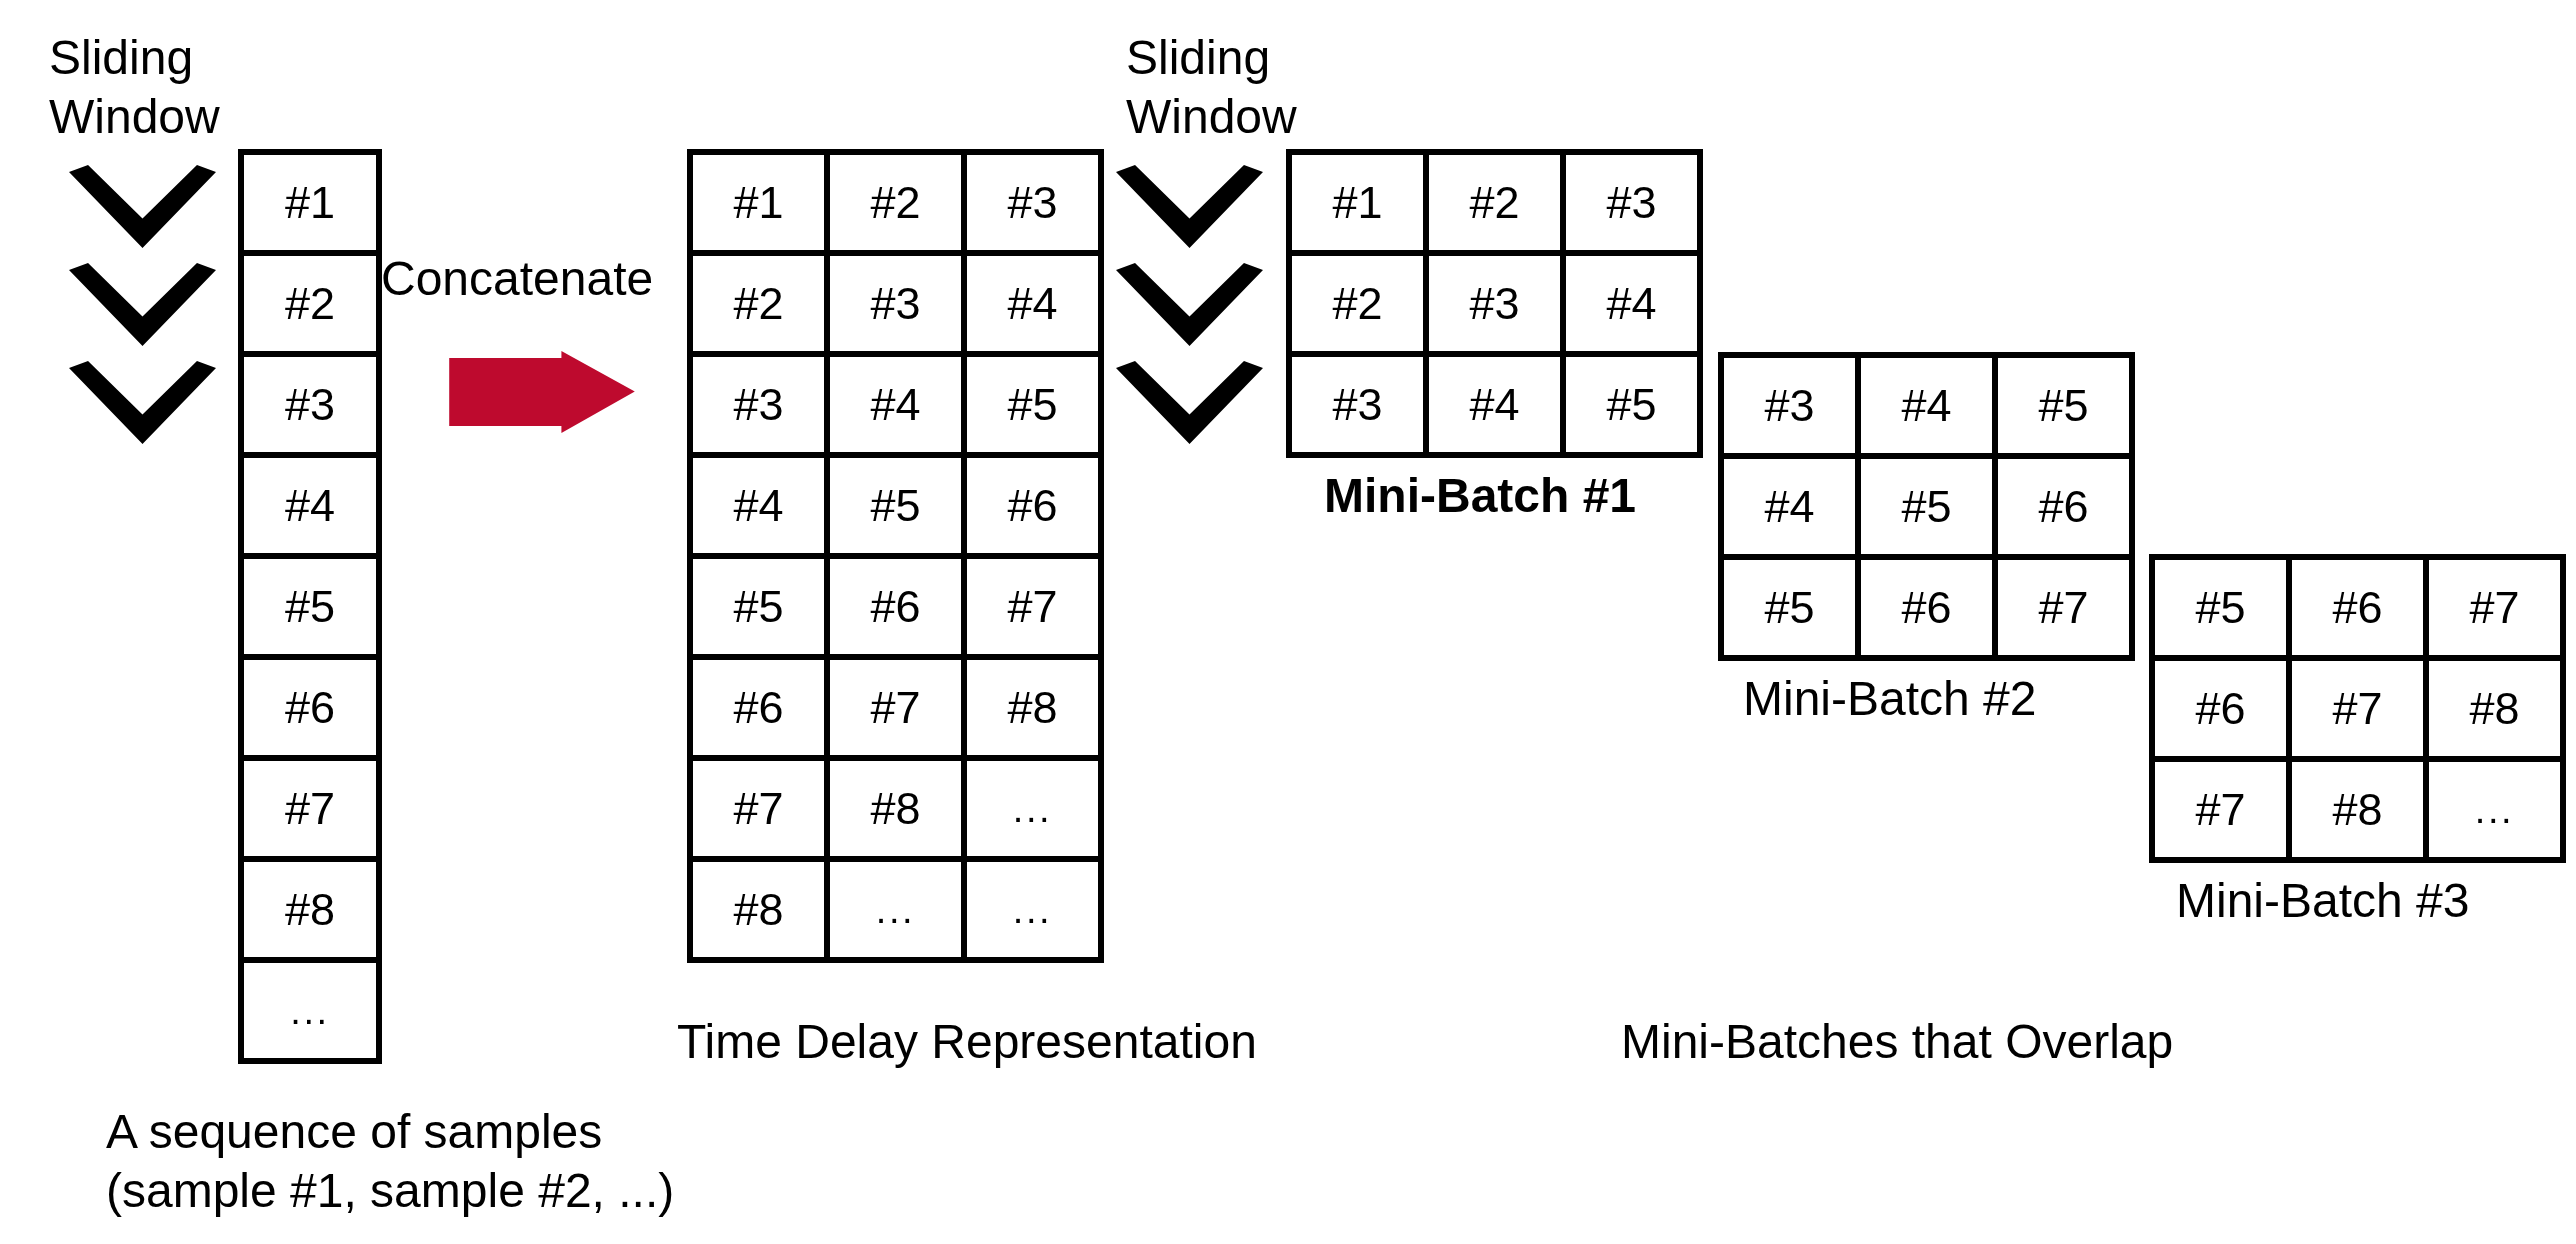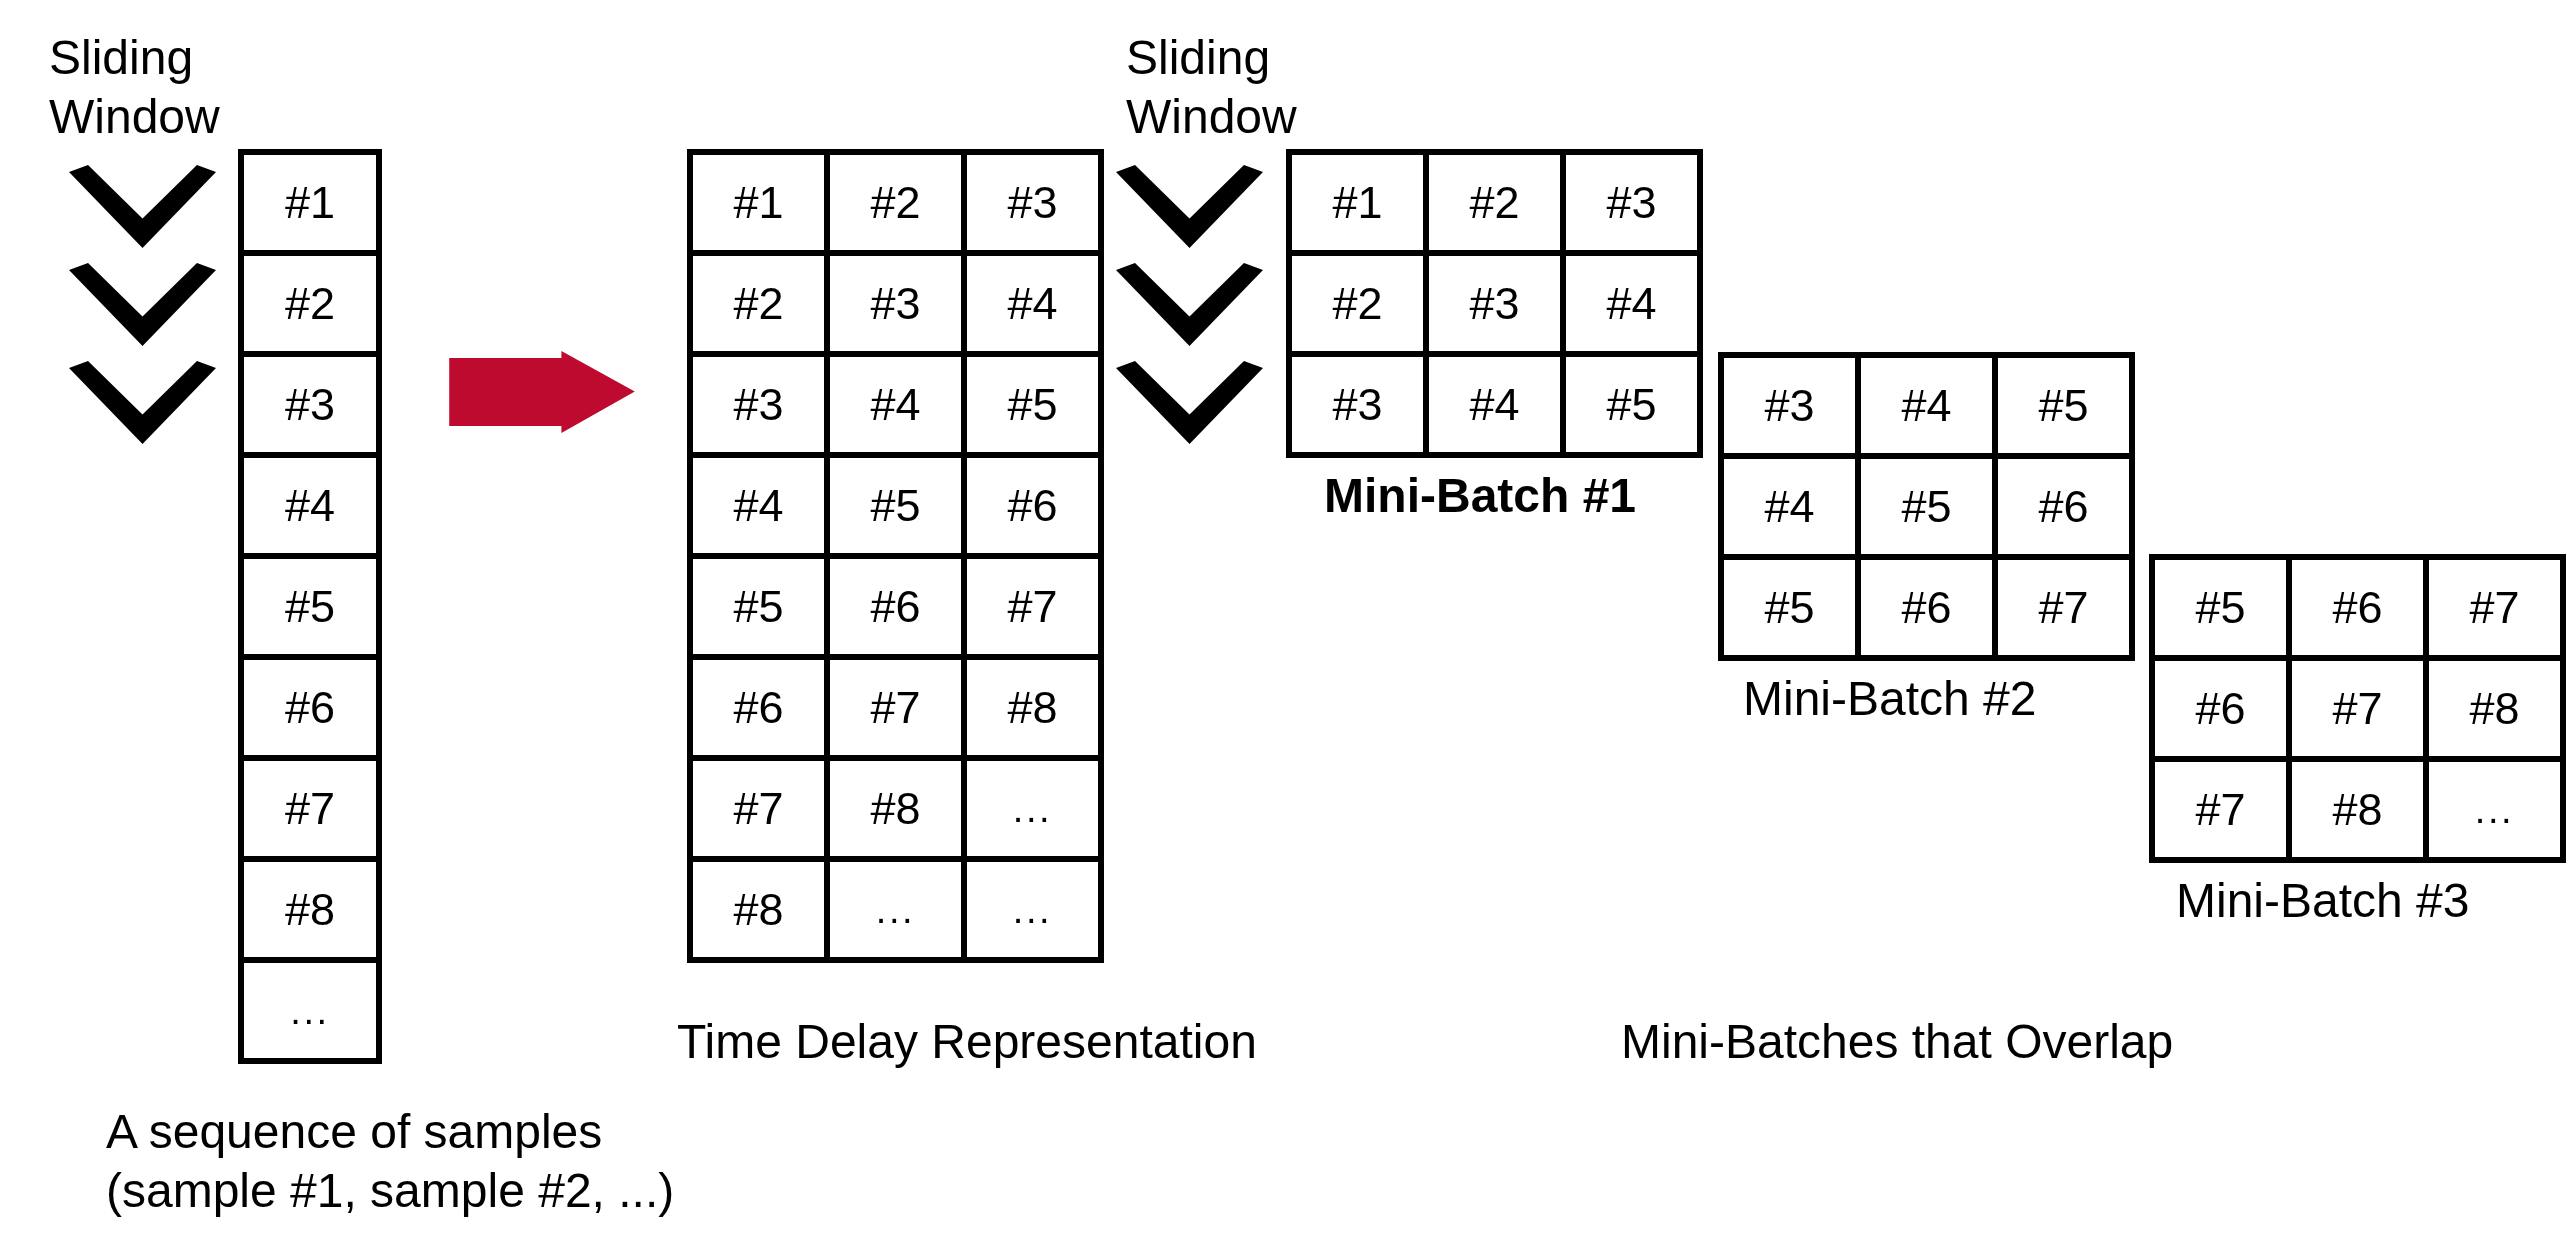--- a/index.html
+++ b/index.html
@@ -104,20 +104,21 @@
       <div class="cell">#2</div>
       <div class="cell">#3</div>
       <div class="cell">#4</div>
       <div class="cell">#5</div>
       <div class="cell">#6</div>
       <div class="cell">#7</div>
       <div class="cell">#8</div>
       <div class="cell ellipsis">...</div>
     </div>
 
+  <div class="label" style="left:381px; top:249px;">Concatenate</div>
 
   <div class="red-arrow" style="left:449px; top:351px;">
     <svg width="186" height="82" viewBox="0 0 215 95" aria-hidden="true">
       <polygon points="0,8 130,8 130,0 215,47 130,95 130,87 0,87" fill="#BE0A2E"></polygon>
     </svg>
   </div>
 
   <div class="grid" id="grid-timedelay" style="left:687px; top:149px; grid-template-columns:repeat(3, 137px); grid-auto-rows:101px;">
       <div class="cell">#1</div>
       <div class="cell">#2</div>

